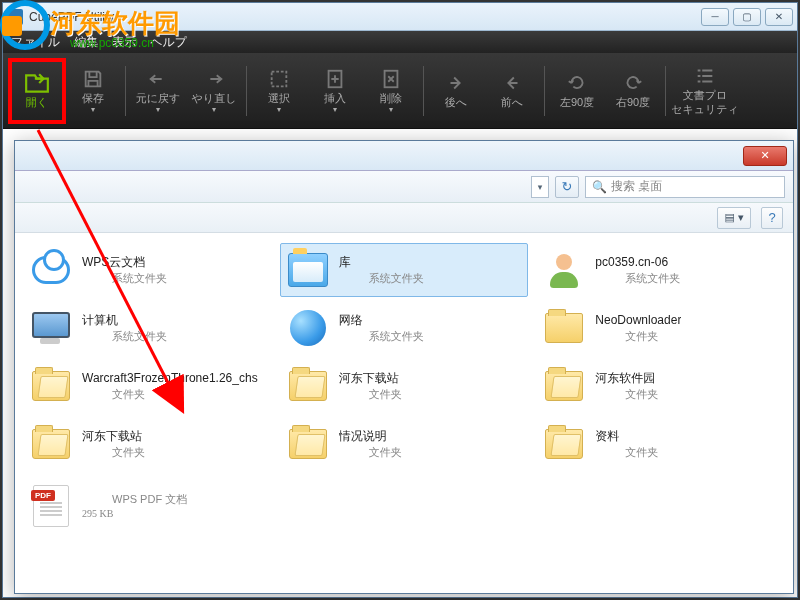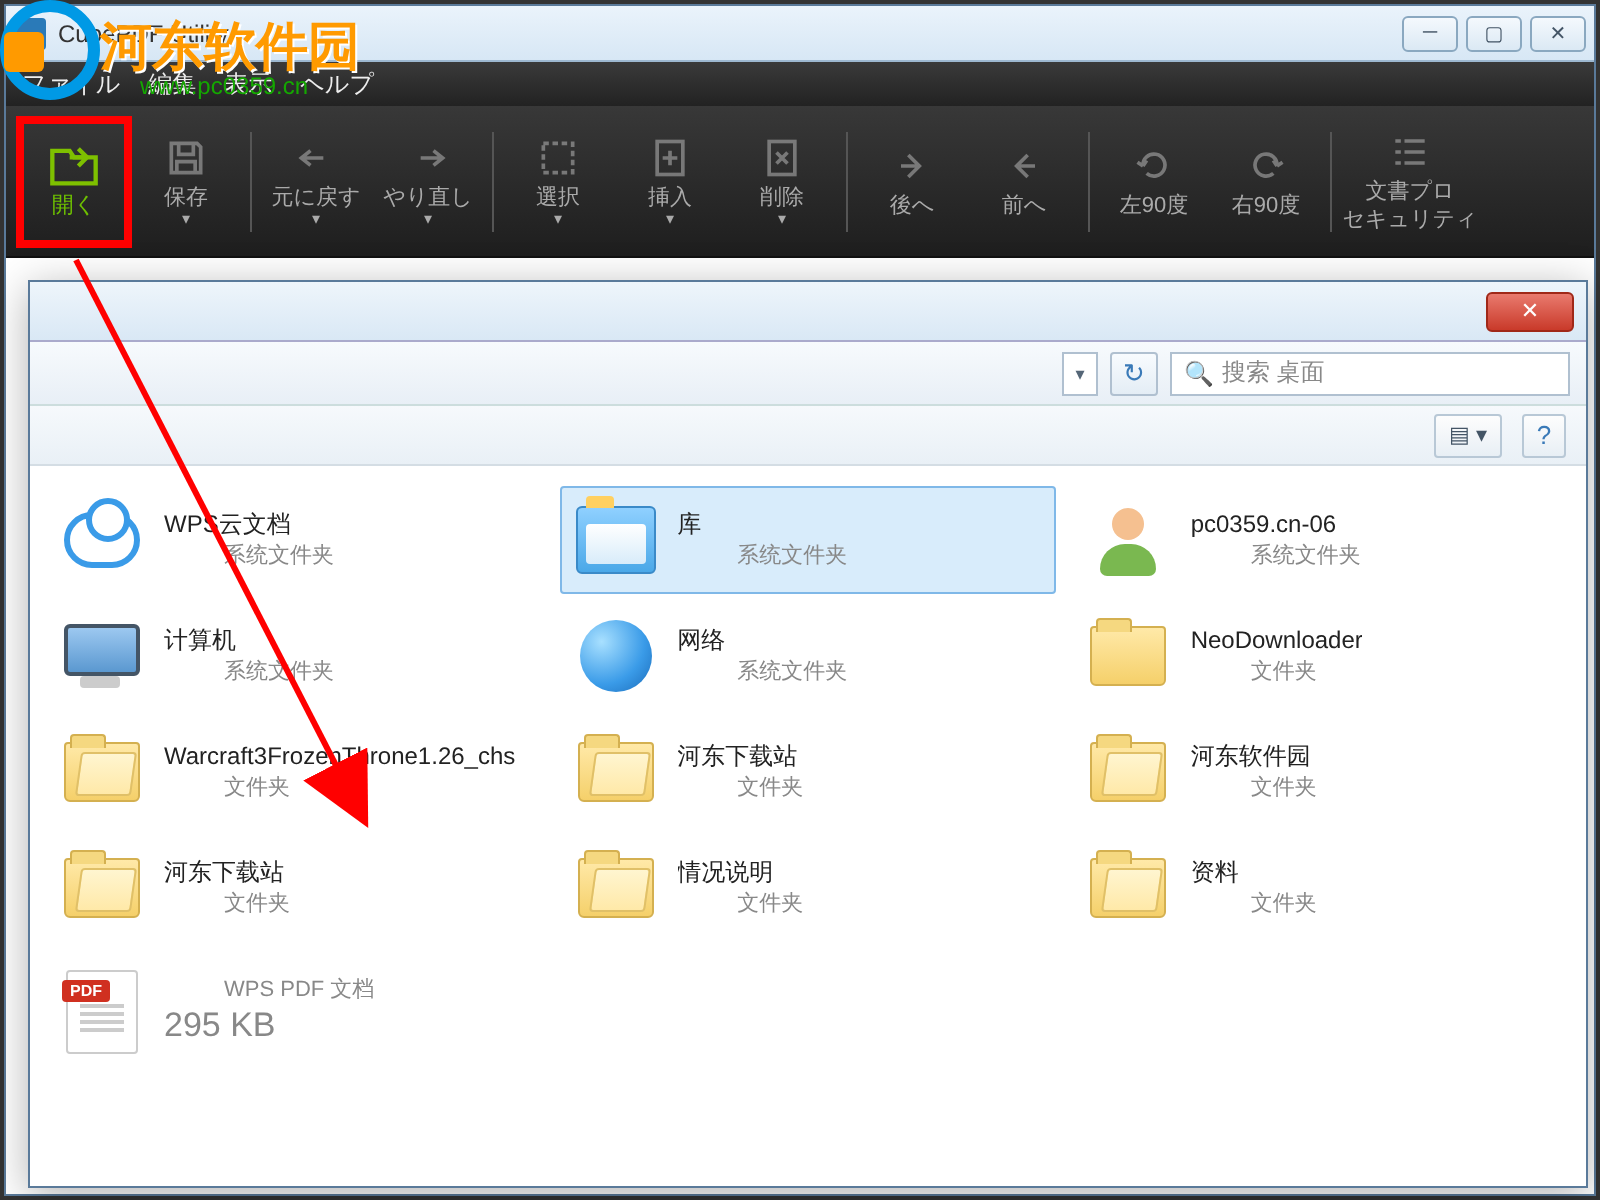--- a/index.html
+++ b/index.html
@@ -55,21 +55,21 @@
 
 .dlg-body { display: flex; height: calc(100% - 92px); }
 .file-pane { flex: 1; background: #fff; padding: 10px 8px; overflow: auto; }
 .file-grid { display: grid; grid-template-columns: repeat(3, 1fr); gap: 4px 8px; align-content: start; }
 .file-item { display: flex; align-items: center; gap: 10px; padding: 4px 6px; height: 54px; border: 1px solid transparent; border-radius: 2px; }
 .file-item.selected { background: #d8ecfb; border: 1px solid #7fb8e8; }
 .file-icon { width: 42px; height: 42px; flex-shrink: 0; display: flex; align-items: center; justify-content: center; }
 .file-meta { display: flex; flex-direction: column; justify-content: center; line-height: 1.3; min-width: 0; }
 .file-name { font-size: 12px; color: #222; white-space: nowrap; overflow: hidden; text-overflow: ellipsis; }
 .file-type { font-size: 11px; color: #888; margin-left: 30px; }
-.file-size { font-size: 17px; color: #888; }
+.file-size { font-size: 10px; color: #888; font-family: Liberation Serif, serif; }
 
 
 .ico-cloud { width: 38px; height: 28px; border: 3px solid #3a9be8; border-radius: 16px; position: relative; }
 .ico-cloud::before { content: ""; position: absolute; width: 16px; height: 16px; border: 3px solid #3a9be8; border-radius: 50%; top: -10px; left: 8px; background: #fff; }
 .ico-folder { width: 38px; height: 30px; background: linear-gradient(#ffe9a8,#f5d06a); border-radius: 2px 2px 3px 3px; position: relative; border: 1px solid #d4b050; }
 .ico-folder::before { content: ""; position: absolute; width: 16px; height: 6px; background: #f5d880; top: -5px; left: 2px; border-radius: 2px 2px 0 0; border: 1px solid #d4b050; border-bottom: none; }
 .ico-folder.open::after { content: ""; position: absolute; inset: 4px 2px 2px 6px; background: linear-gradient(#fff5d0,#ffe9a8); border-radius: 2px; transform: skewX(-8deg); border: 1px solid #e0c068; }
 .ico-lib { width: 40px; height: 34px; background: linear-gradient(#8fd0ff,#4aa8e8); border-radius: 3px; position: relative; border: 1px solid #3a8ac8; }
 .ico-lib::before { content: ""; position: absolute; top: -6px; left: 4px; width: 14px; height: 6px; background: #ffd060; border-radius: 2px 2px 0 0; }
 .ico-lib::after { content: ""; position: absolute; inset: 8px 4px 4px 4px; background: linear-gradient(#fff,#d8ecfa); border-radius: 2px; }

